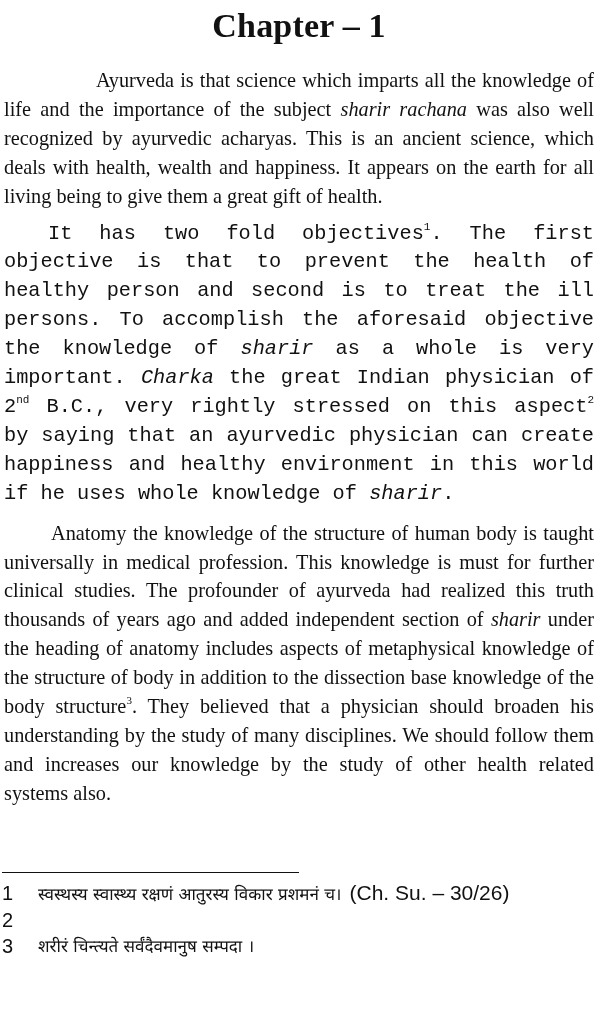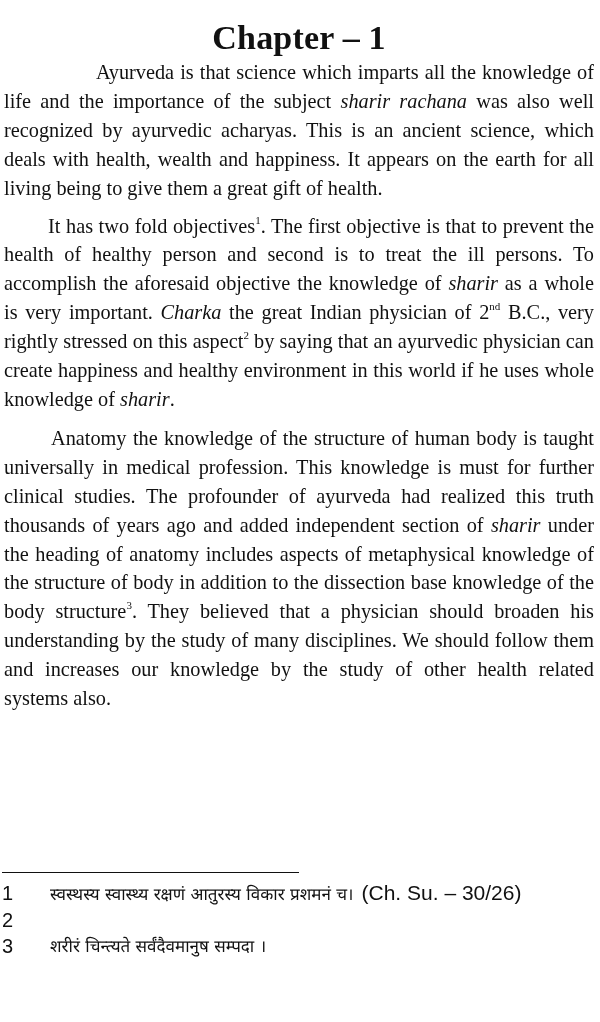--- a/index.html
+++ b/index.html
@@ -23,38 +23,40 @@
       height: 1022px;
       box-sizing: border-box;
       padding: 0 6px 0 4px;
     }
     .chapter-heading {
       text-align: center;
       font-weight: bold;
       font-size: 34px;
       line-height: 40px;
       margin: 0;
-      padding-top: 18px;
+      padding-top: 6px;
       letter-spacing: 0.2px;
     }
     .chapter-heading .line {
       display: block;
     }
     .body-text {
+      margin-top: 20px;
     }
     .para {
       font-size: 20.3px;
       line-height: 28.9px;
       text-align: justify;
       text-indent: 92px;
       margin: 0 0 9px 0;
       word-spacing: 0px;
     }
     .para.second {
       text-indent: 44px;
+      font-family: Liberation Mono, monospace;
     }
     .para.third {
       text-indent: 47px;
       margin-top: 10px;
     }
     .para i { font-style: italic; }
     sup {
       font-size: 11px;
       line-height: 0;
       vertical-align: 9px;
@@ -77,21 +79,21 @@
       display: flex;
       font-size: 19px;
       line-height: 26px;
     }
     .fn-num {
       width: 36px;
       flex: 0 0 36px;
       font-family: "Liberation Sans", "DejaVu Sans", sans-serif;
       font-size: 20px;
     }
-    .fn-body { flex: 1; margin-left: 12px; }
+    .fn-body { flex: 1; }
     .fn-line { display: block; white-space: nowrap; }
     .skt {
       font-family: "DejaVu Sans", "Liberation Sans", sans-serif;
       font-size: 17px;
     }
     .ref {
       font-family: "Liberation Sans", "DejaVu Sans", sans-serif;
       font-size: 21px;
       margin-left: 8px;
     }

